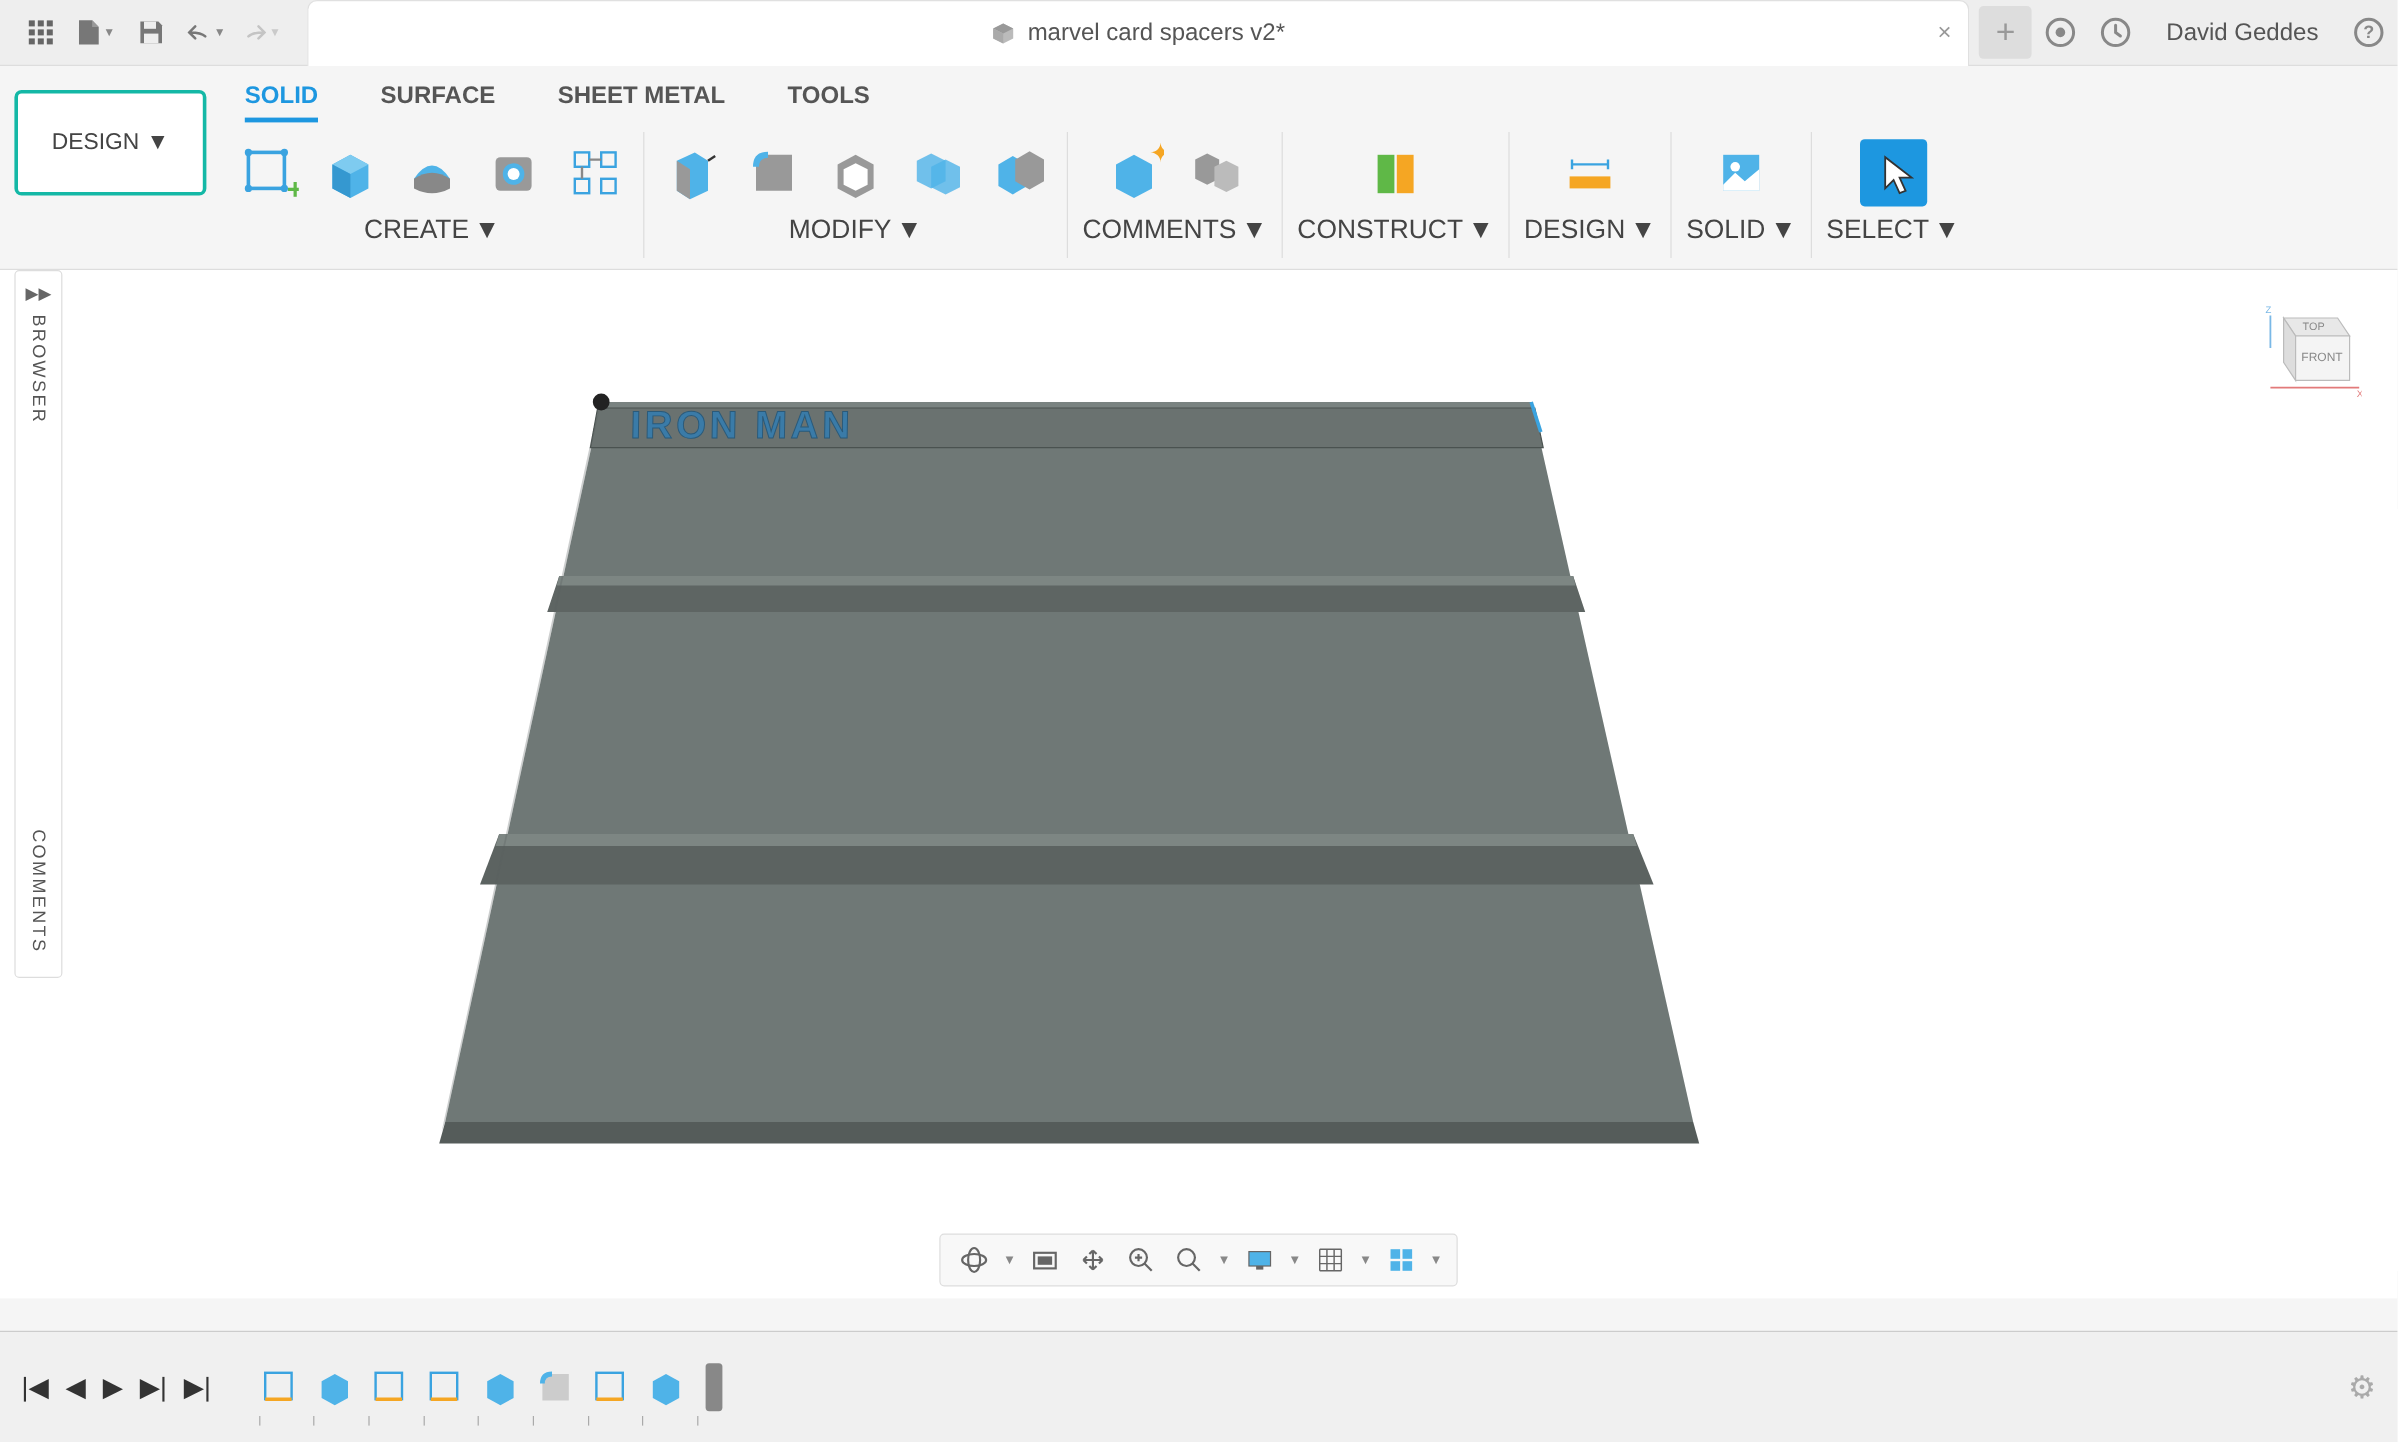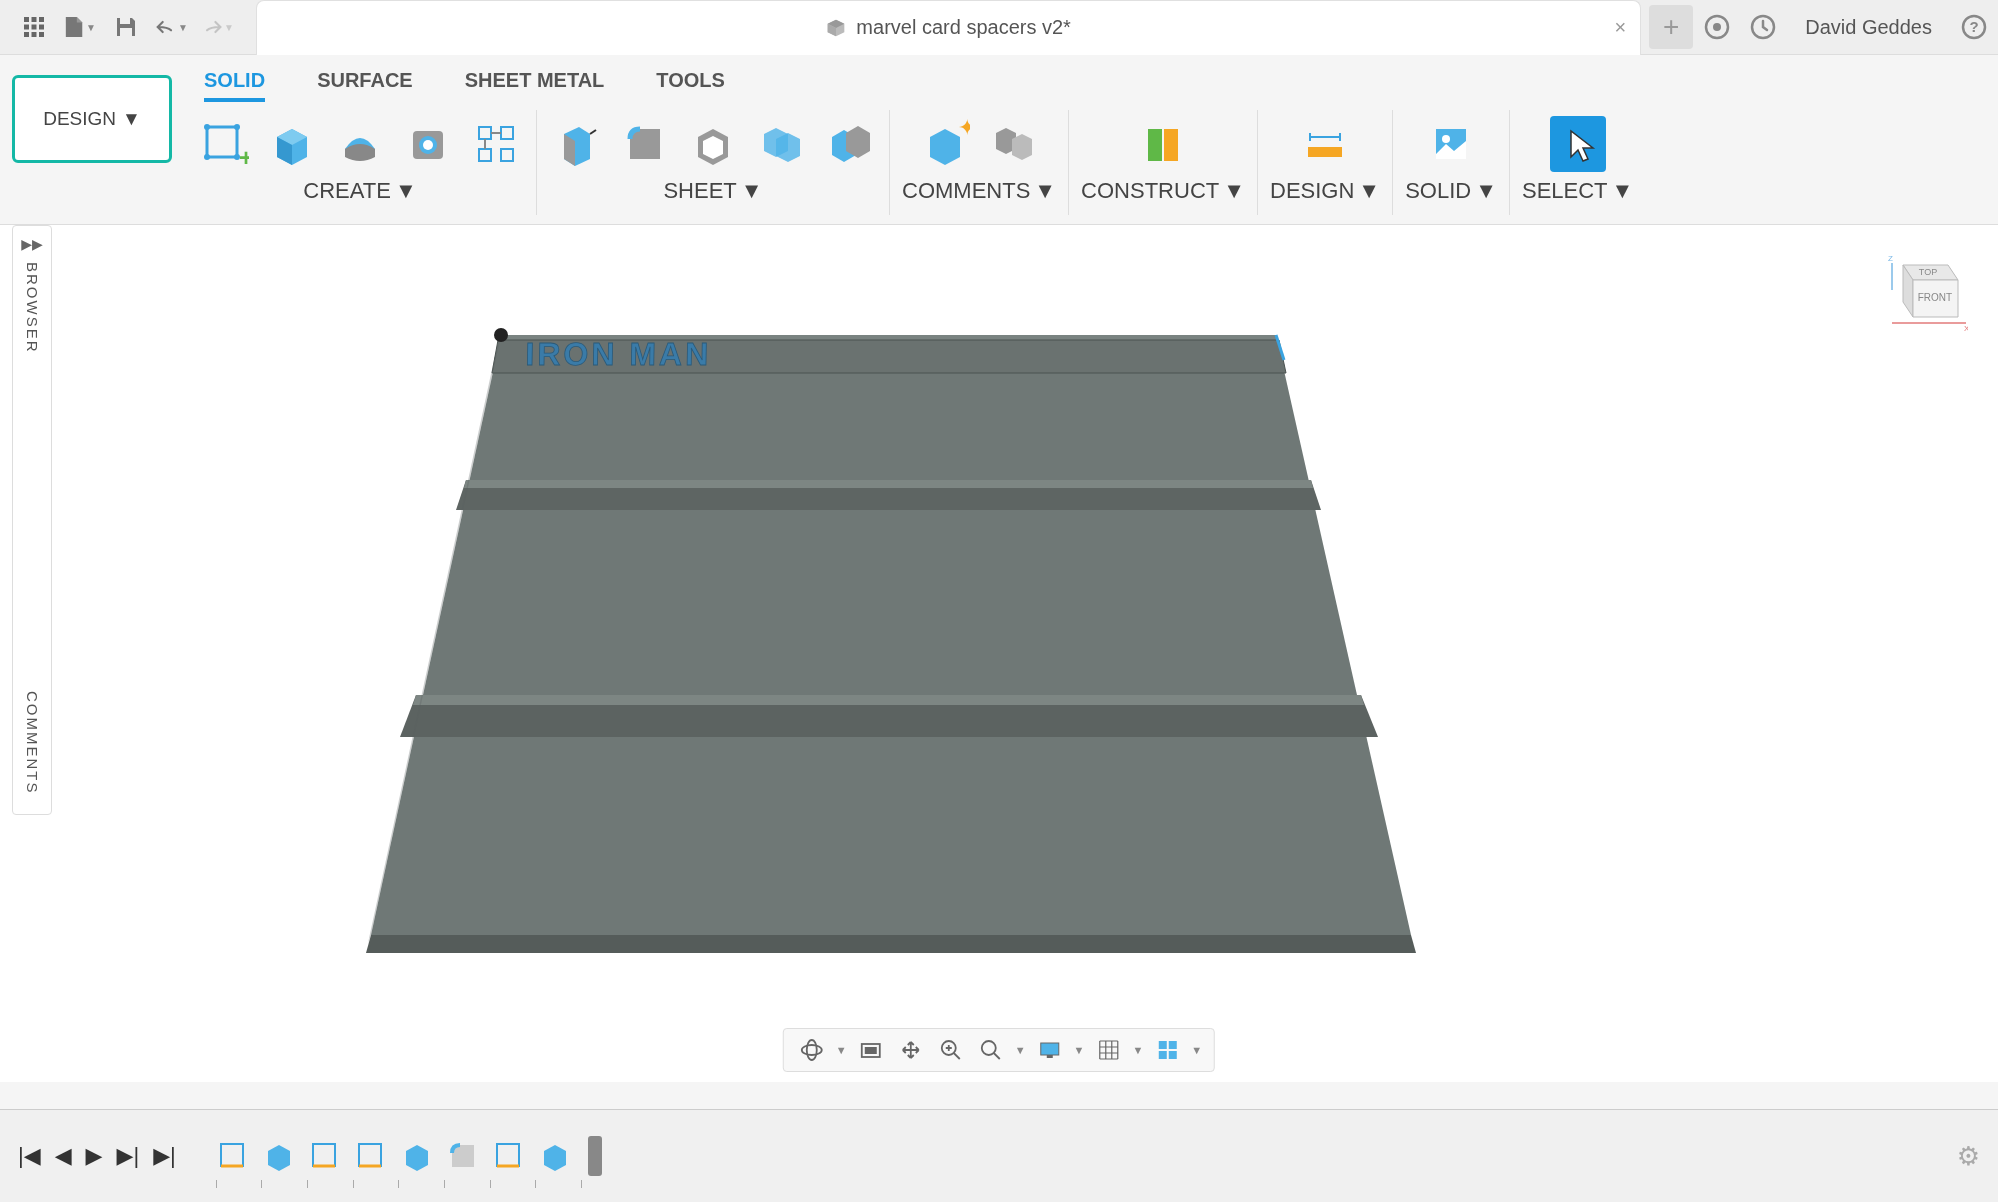--- a/index.html
+++ b/index.html
@@ -234,21 +234,21 @@
                 <path d="M20 20 L32 14 L44 20 L44 37 L32 43 L20 37 Z" fill="#4fb3e8" opacity="0.8"></path>
               </svg>
             </div>
           <div class="tool-icon">
               <svg width="50" height="50" viewBox="0 0 50 50">
                 <path d="M8 18 L20 11 L32 18 L32 36 L20 43 L8 36 Z" fill="#4fb3e8"></path>
                 <path d="M22 14 L34 7 L46 14 L46 32 L34 39 L22 32 Z" fill="#999"></path>
               </svg>
             </div>
         </div>
-        <div class="group-label"><span>SHEET</span> ▼</div>
+        <div class="group-label"><span>MODIFY</span> ▼</div>
       </div>
 
       <div class="tool-group">
         <div class="tool-icons-row">
           <div class="tool-icon">
               <svg width="50" height="50" viewBox="0 0 50 50">
                 <path d="M10 18 L25 10 L40 18 L40 38 L25 46 L10 38 Z" fill="#4fb3e8"></path>
                 <text x="38" y="16" font-size="22" fill="#f5a623">✦</text>
               </svg>
             </div>

